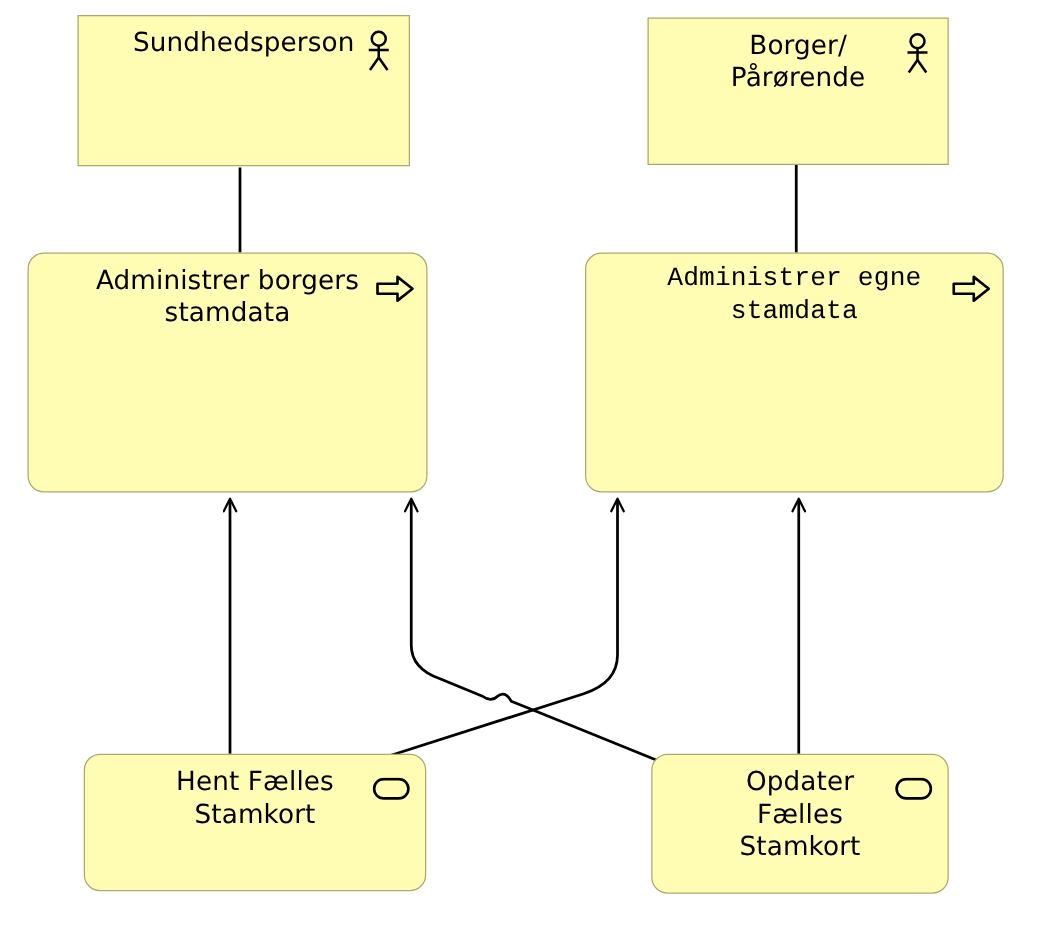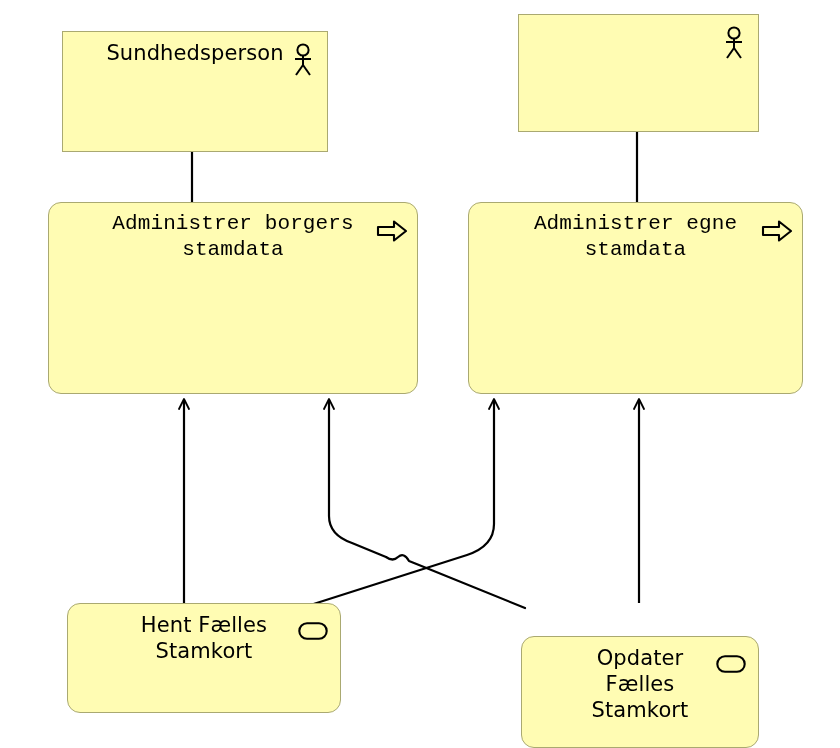--- a/index.html
+++ b/index.html
@@ -74,42 +74,44 @@
 
     <line x1="184" y1="603" x2="184" y2="400" stroke="#000000" stroke-width="2.2" marker-end="url(#openarrow)"></line>
 
     <line x1="639" y1="603" x2="639" y2="400" stroke="#000000" stroke-width="2.2" marker-end="url(#openarrow)"></line>
 
     <path d="M 301 608 L 467 555 Q 494 546 494 524 L 494 400" fill="none" stroke="#000000" stroke-width="2.2" stroke-linecap="round" marker-end="url(#openarrow)"></path>
 
     <path d="M 525 608 L 419 565 L 409 561 Q 404 552 398 557 Q 393 562 386 557 L 352 543 Q 329 535 329 516 L 329 400" fill="none" stroke="#000000" stroke-width="2.2" stroke-linecap="round" stroke-linejoin="round" marker-end="url(#openarrow)"></path>
   </svg>
 
-  <div class="node actor" style="left:62px; top:31px; width:266px; height:121px;">
+  <div class="node actor" style="left:62px; top:12px; width:266px; height:121px;">
     <span class="node-label">Sundhedsperson</span>
     <svg class="node-icon icon-actor" style="right:12px;" width="24" height="34" viewBox="0 0 24 34" xmlns="http://www.w3.org/2000/svg">
       <circle cx="12" cy="7" r="5.6" fill="none" stroke="#000" stroke-width="2"></circle>
       <line x1="12" y1="12.8" x2="12" y2="22" stroke="#000" stroke-width="2"></line>
       <line x1="4" y1="16" x2="20" y2="16" stroke="#000" stroke-width="2"></line>
       <line x1="12" y1="22" x2="5" y2="32" stroke="#000" stroke-width="2"></line>
       <line x1="12" y1="22" x2="19" y2="32" stroke="#000" stroke-width="2"></line>
     </svg>
   </div>
 
   <div class="node actor" style="left:518px; top:14px; width:241px; height:118px;">
+    <span class="node-label">Borger/
+Pårørende</span>
     <svg class="node-icon icon-actor" style="right:12px;" width="24" height="34" viewBox="0 0 24 34" xmlns="http://www.w3.org/2000/svg">
       <circle cx="12" cy="7" r="5.6" fill="none" stroke="#000" stroke-width="2"></circle>
       <line x1="12" y1="12.8" x2="12" y2="22" stroke="#000" stroke-width="2"></line>
       <line x1="4" y1="16" x2="20" y2="16" stroke="#000" stroke-width="2"></line>
       <line x1="12" y1="22" x2="5" y2="32" stroke="#000" stroke-width="2"></line>
       <line x1="12" y1="22" x2="19" y2="32" stroke="#000" stroke-width="2"></line>
     </svg>
   </div>
 
-  <div class="node process" style="left:48px; top:202px; width:370px; height:192px;font-family:Liberation Mono, monospace;">
+  <div class="node process" style="left:22px; top:202px; width:320px; height:192px;">
     <span class="node-label" style="max-width:270px;">Administrer borgers
 stamdata</span>
     <svg class="node-icon icon-process" style="right:9px;" width="32" height="24" viewBox="0 0 32 24" xmlns="http://www.w3.org/2000/svg">
       <path d="M2,8 L18,8 L18,2.5 L30,12 L18,21.5 L18,16 L2,16 Z" fill="none" stroke="#000" stroke-width="2.1" stroke-linejoin="round"></path>
     </svg>
   </div>
 
   <div class="node process" style="left:468px; top:202px; width:335px; height:192px;font-family:Liberation Mono, monospace;">
     <span class="node-label" style="max-width:260px;">Administrer egne
 stamdata</span>
@@ -119,21 +121,21 @@
   </div>
 
   <div class="node service" style="left:67px; top:603px; width:274px; height:110px;">
     <span class="node-label" style="max-width:180px;">Hent Fælles
 Stamkort</span>
     <svg class="node-icon icon-service" style="right:12px;" width="30" height="18" viewBox="0 0 30 18" xmlns="http://www.w3.org/2000/svg">
       <rect x="1.3" y="1.3" width="27.4" height="15.4" rx="7.7" ry="7.7" fill="none" stroke="#000" stroke-width="2.1"></rect>
     </svg>
   </div>
 
-  <div class="node service" style="left:521px; top:636px; width:238px; height:112px;">
+  <div class="node service" style="left:521px; top:603px; width:238px; height:112px;">
     <span class="node-label" style="max-width:170px;">Opdater
 Fælles
 Stamkort</span>
     <svg class="node-icon icon-service" style="right:12px;" width="30" height="18" viewBox="0 0 30 18" xmlns="http://www.w3.org/2000/svg">
       <rect x="1.3" y="1.3" width="27.4" height="15.4" rx="7.7" ry="7.7" fill="none" stroke="#000" stroke-width="2.1"></rect>
     </svg>
   </div>
 
 </div>
 

